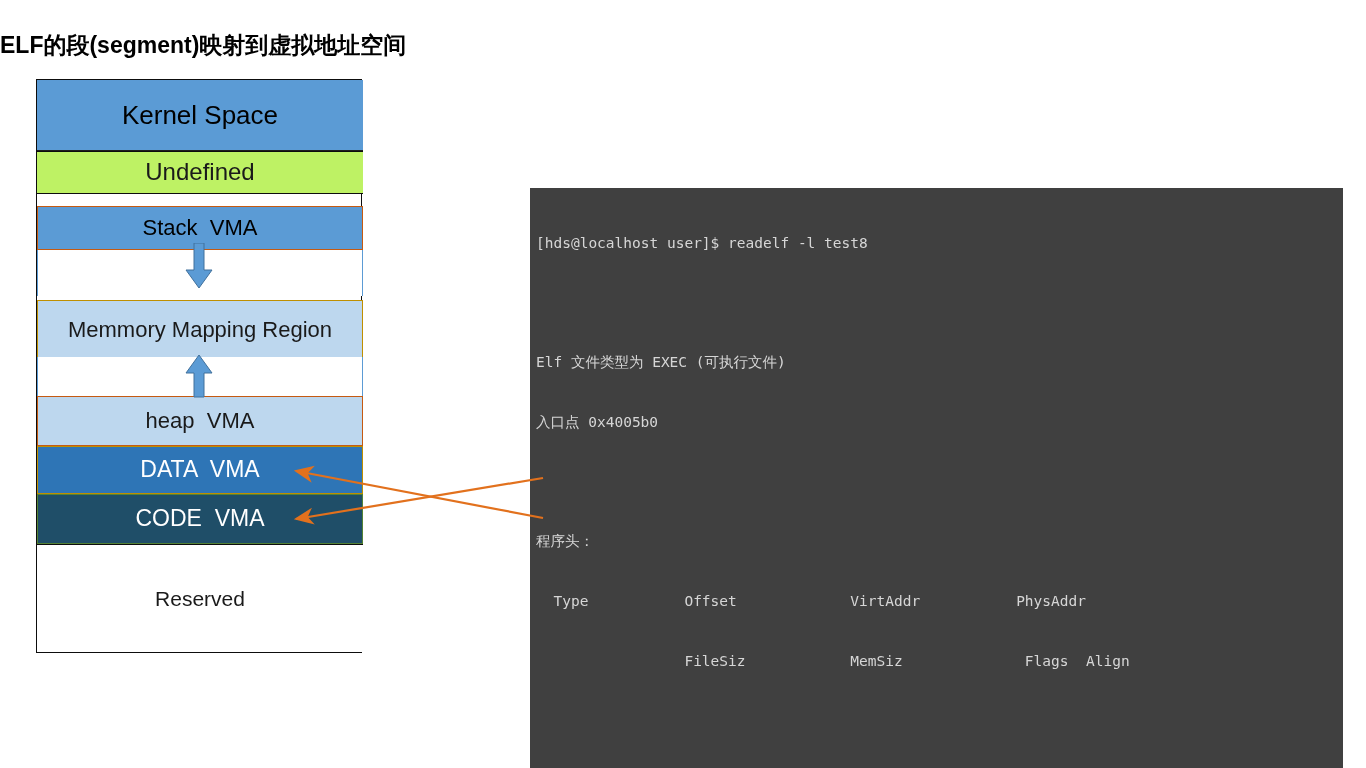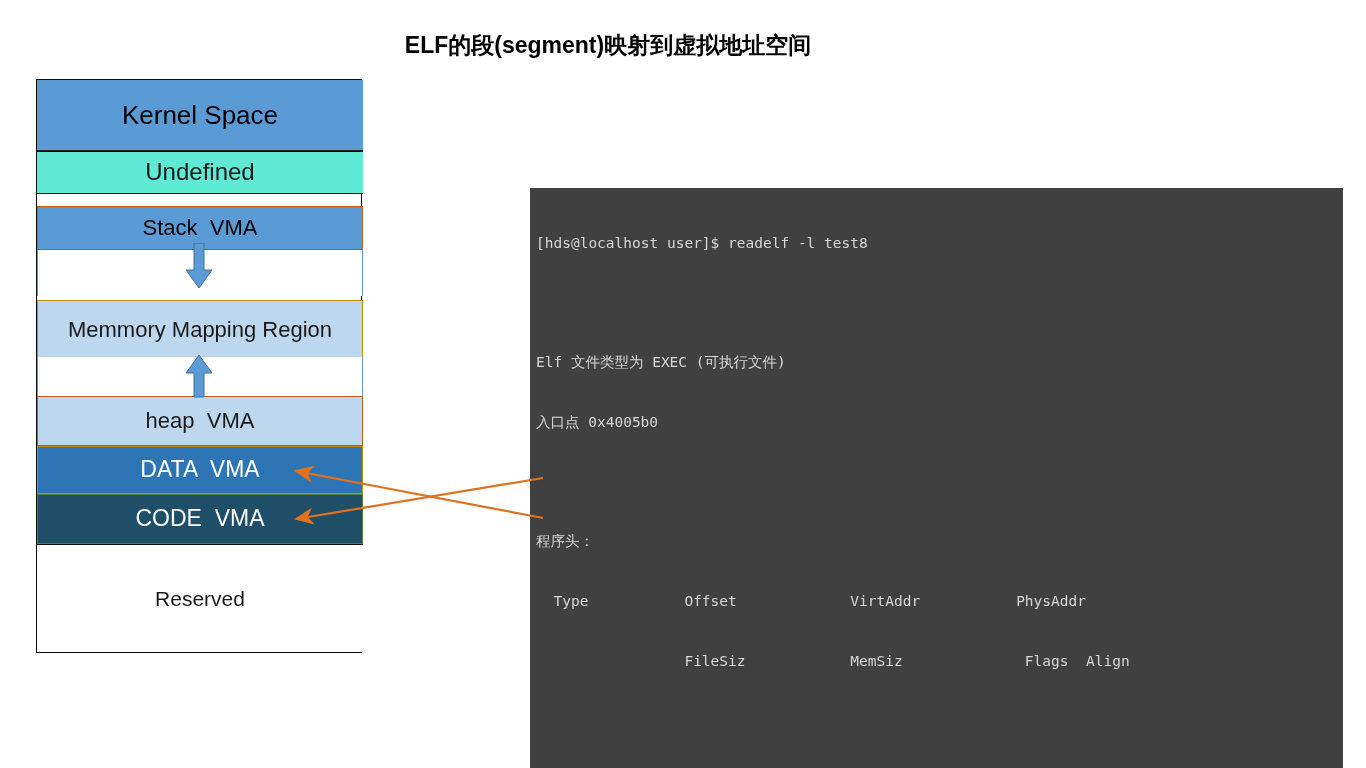--- a/index.html
+++ b/index.html
@@ -8,21 +8,20 @@
     background: #ffffff;
     font-family: "Liberation Sans", sans-serif;
     overflow: hidden;
   }
   #root { position: relative; width: 1366px; height: 768px; }
 
   
   #slide-title {
     position: absolute;
     left: 0; top: 30px; width: 1216px;
-    text-align: center;
     font-size: 23px;
     font-weight: bold;
     color: #000000;
     letter-spacing: 0px;
   }
 
   
   #memory-diagram {
     position: absolute;
     left: 36px; top: 79px;
@@ -44,21 +43,21 @@
 
   #block-kernel {
     top: 0px; height: 71px;
     background: #5b9bd5;
     color: #000000;
     font-size: 26px;
     border-bottom: 1.5px solid #1f1f1f;
   }
   #block-undefined {
     top: 71px; height: 43px;
-    background: #5eead4;
+    background: #bef264;
     color: #1a1a1a;
     font-size: 24px;
     border-top: 1.5px solid #0d0d0d;
     border-bottom: 1.5px solid #0d0d0d;
   }
   #block-stack {
     top: 126px; height: 44px;
     background: #5b9bd5;
     color: #000000;
     font-size: 22px;

